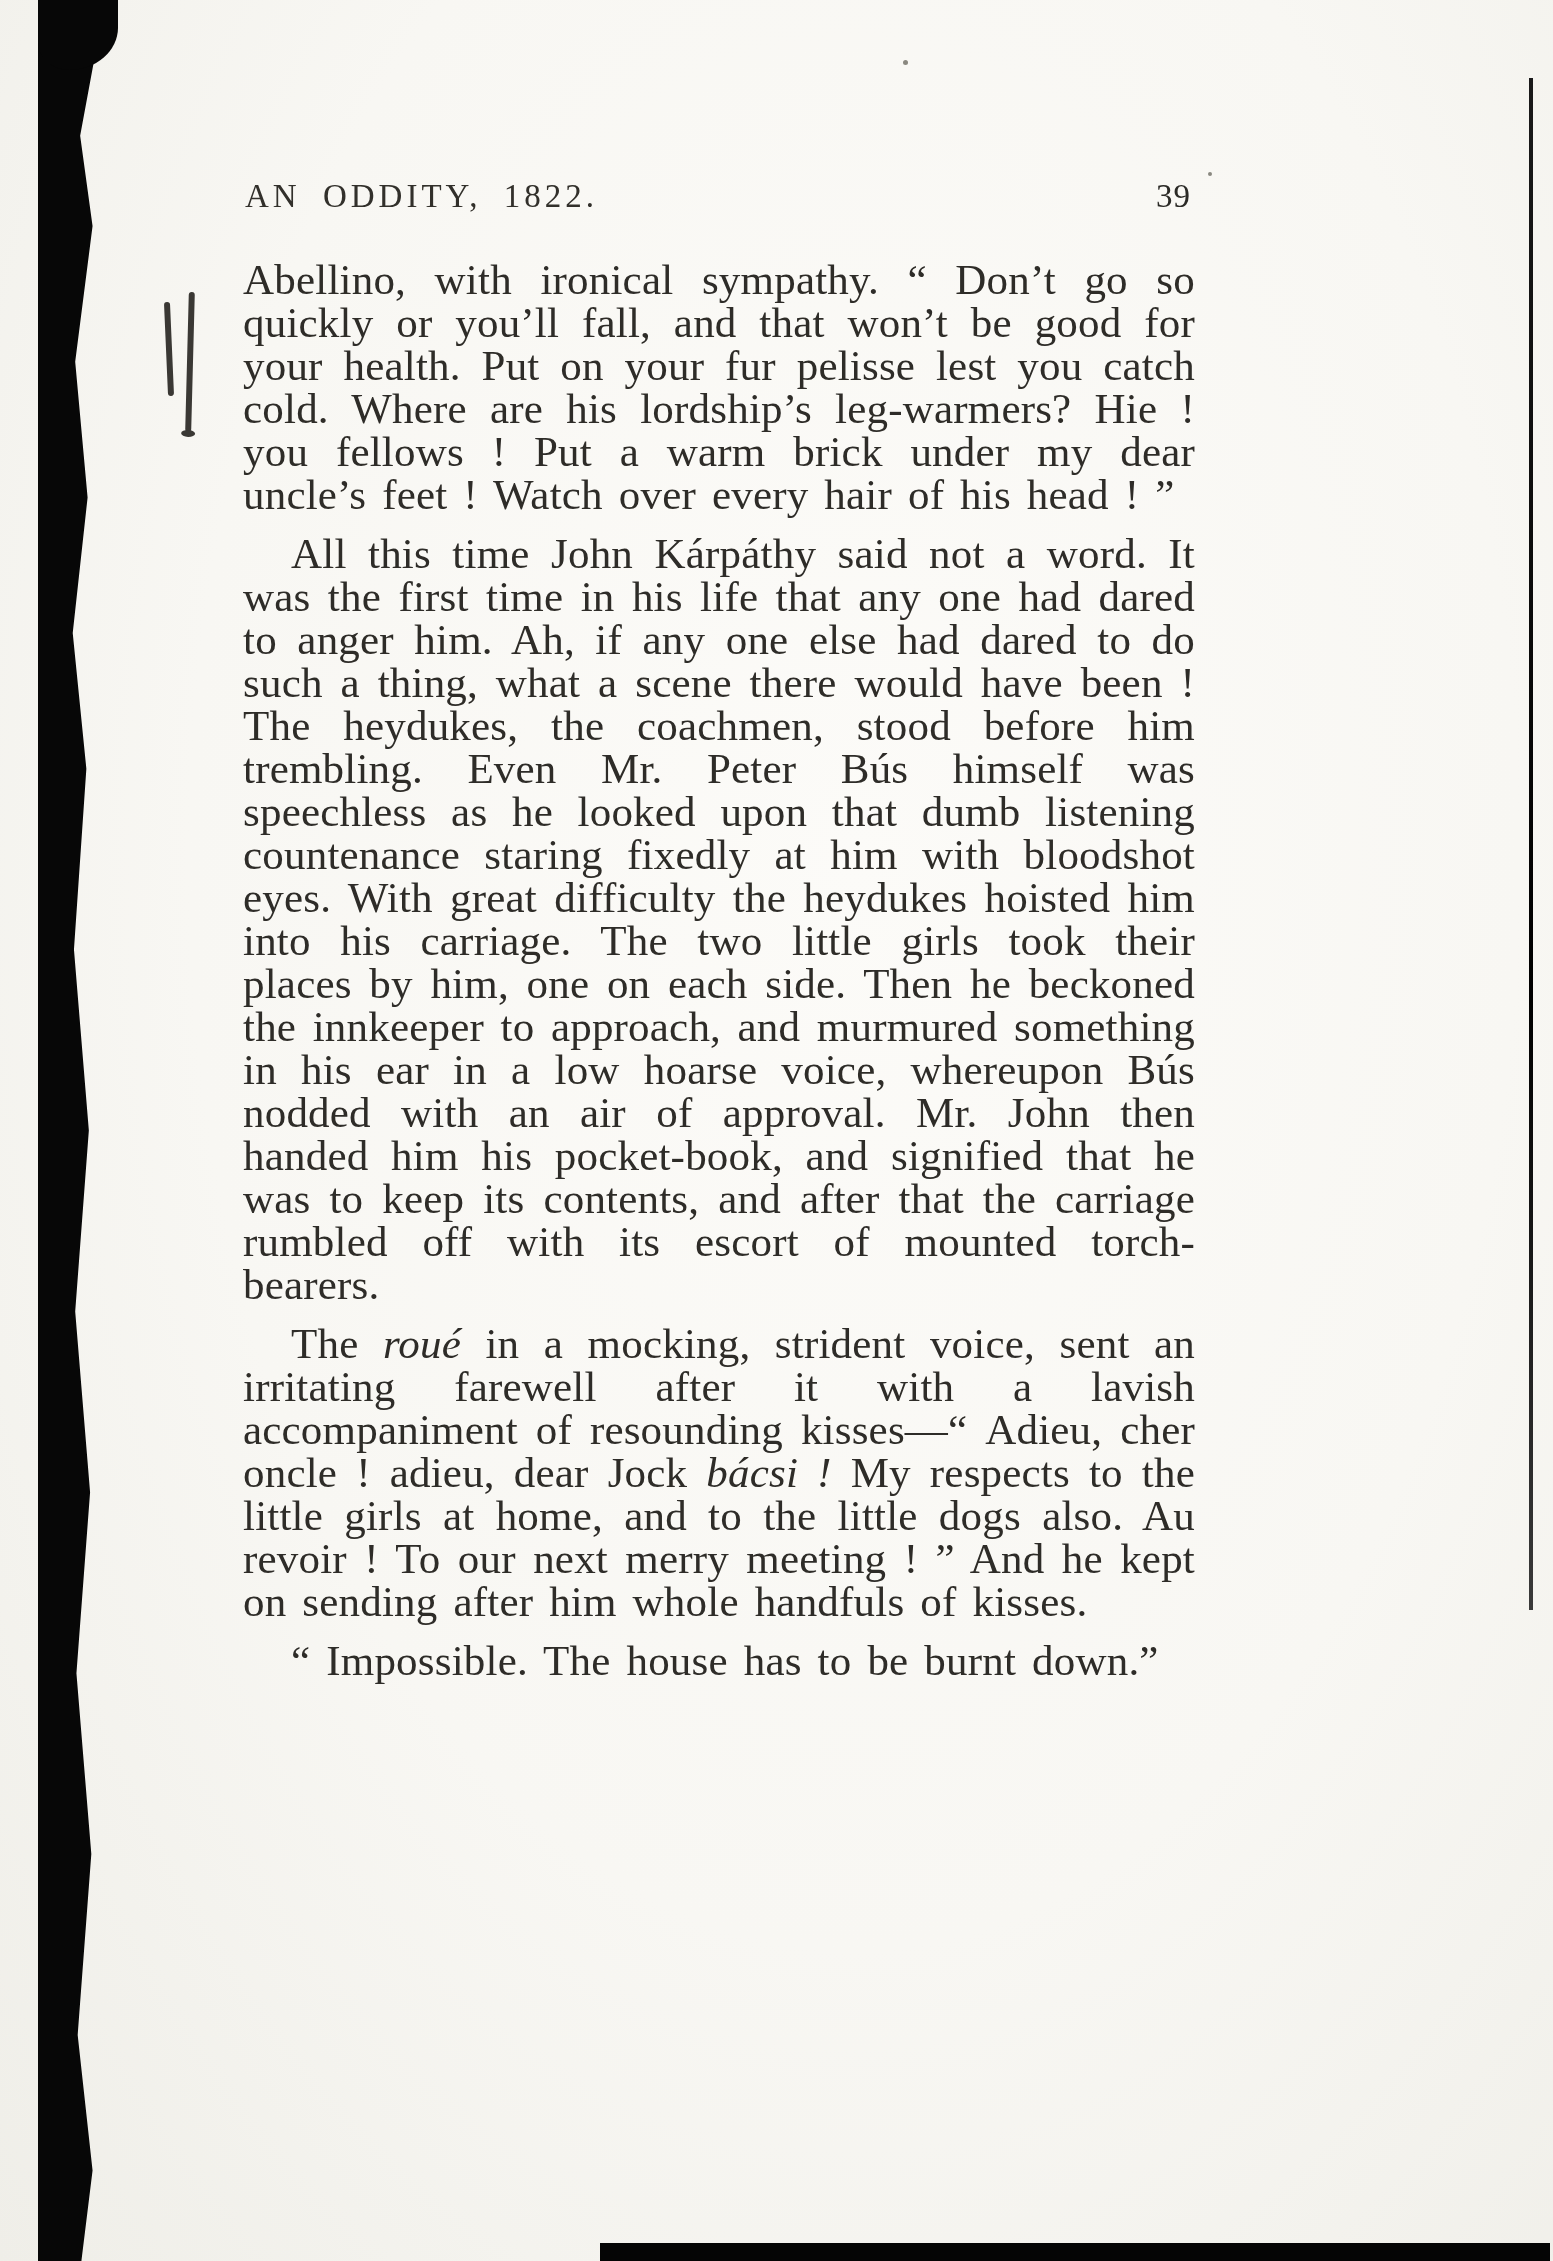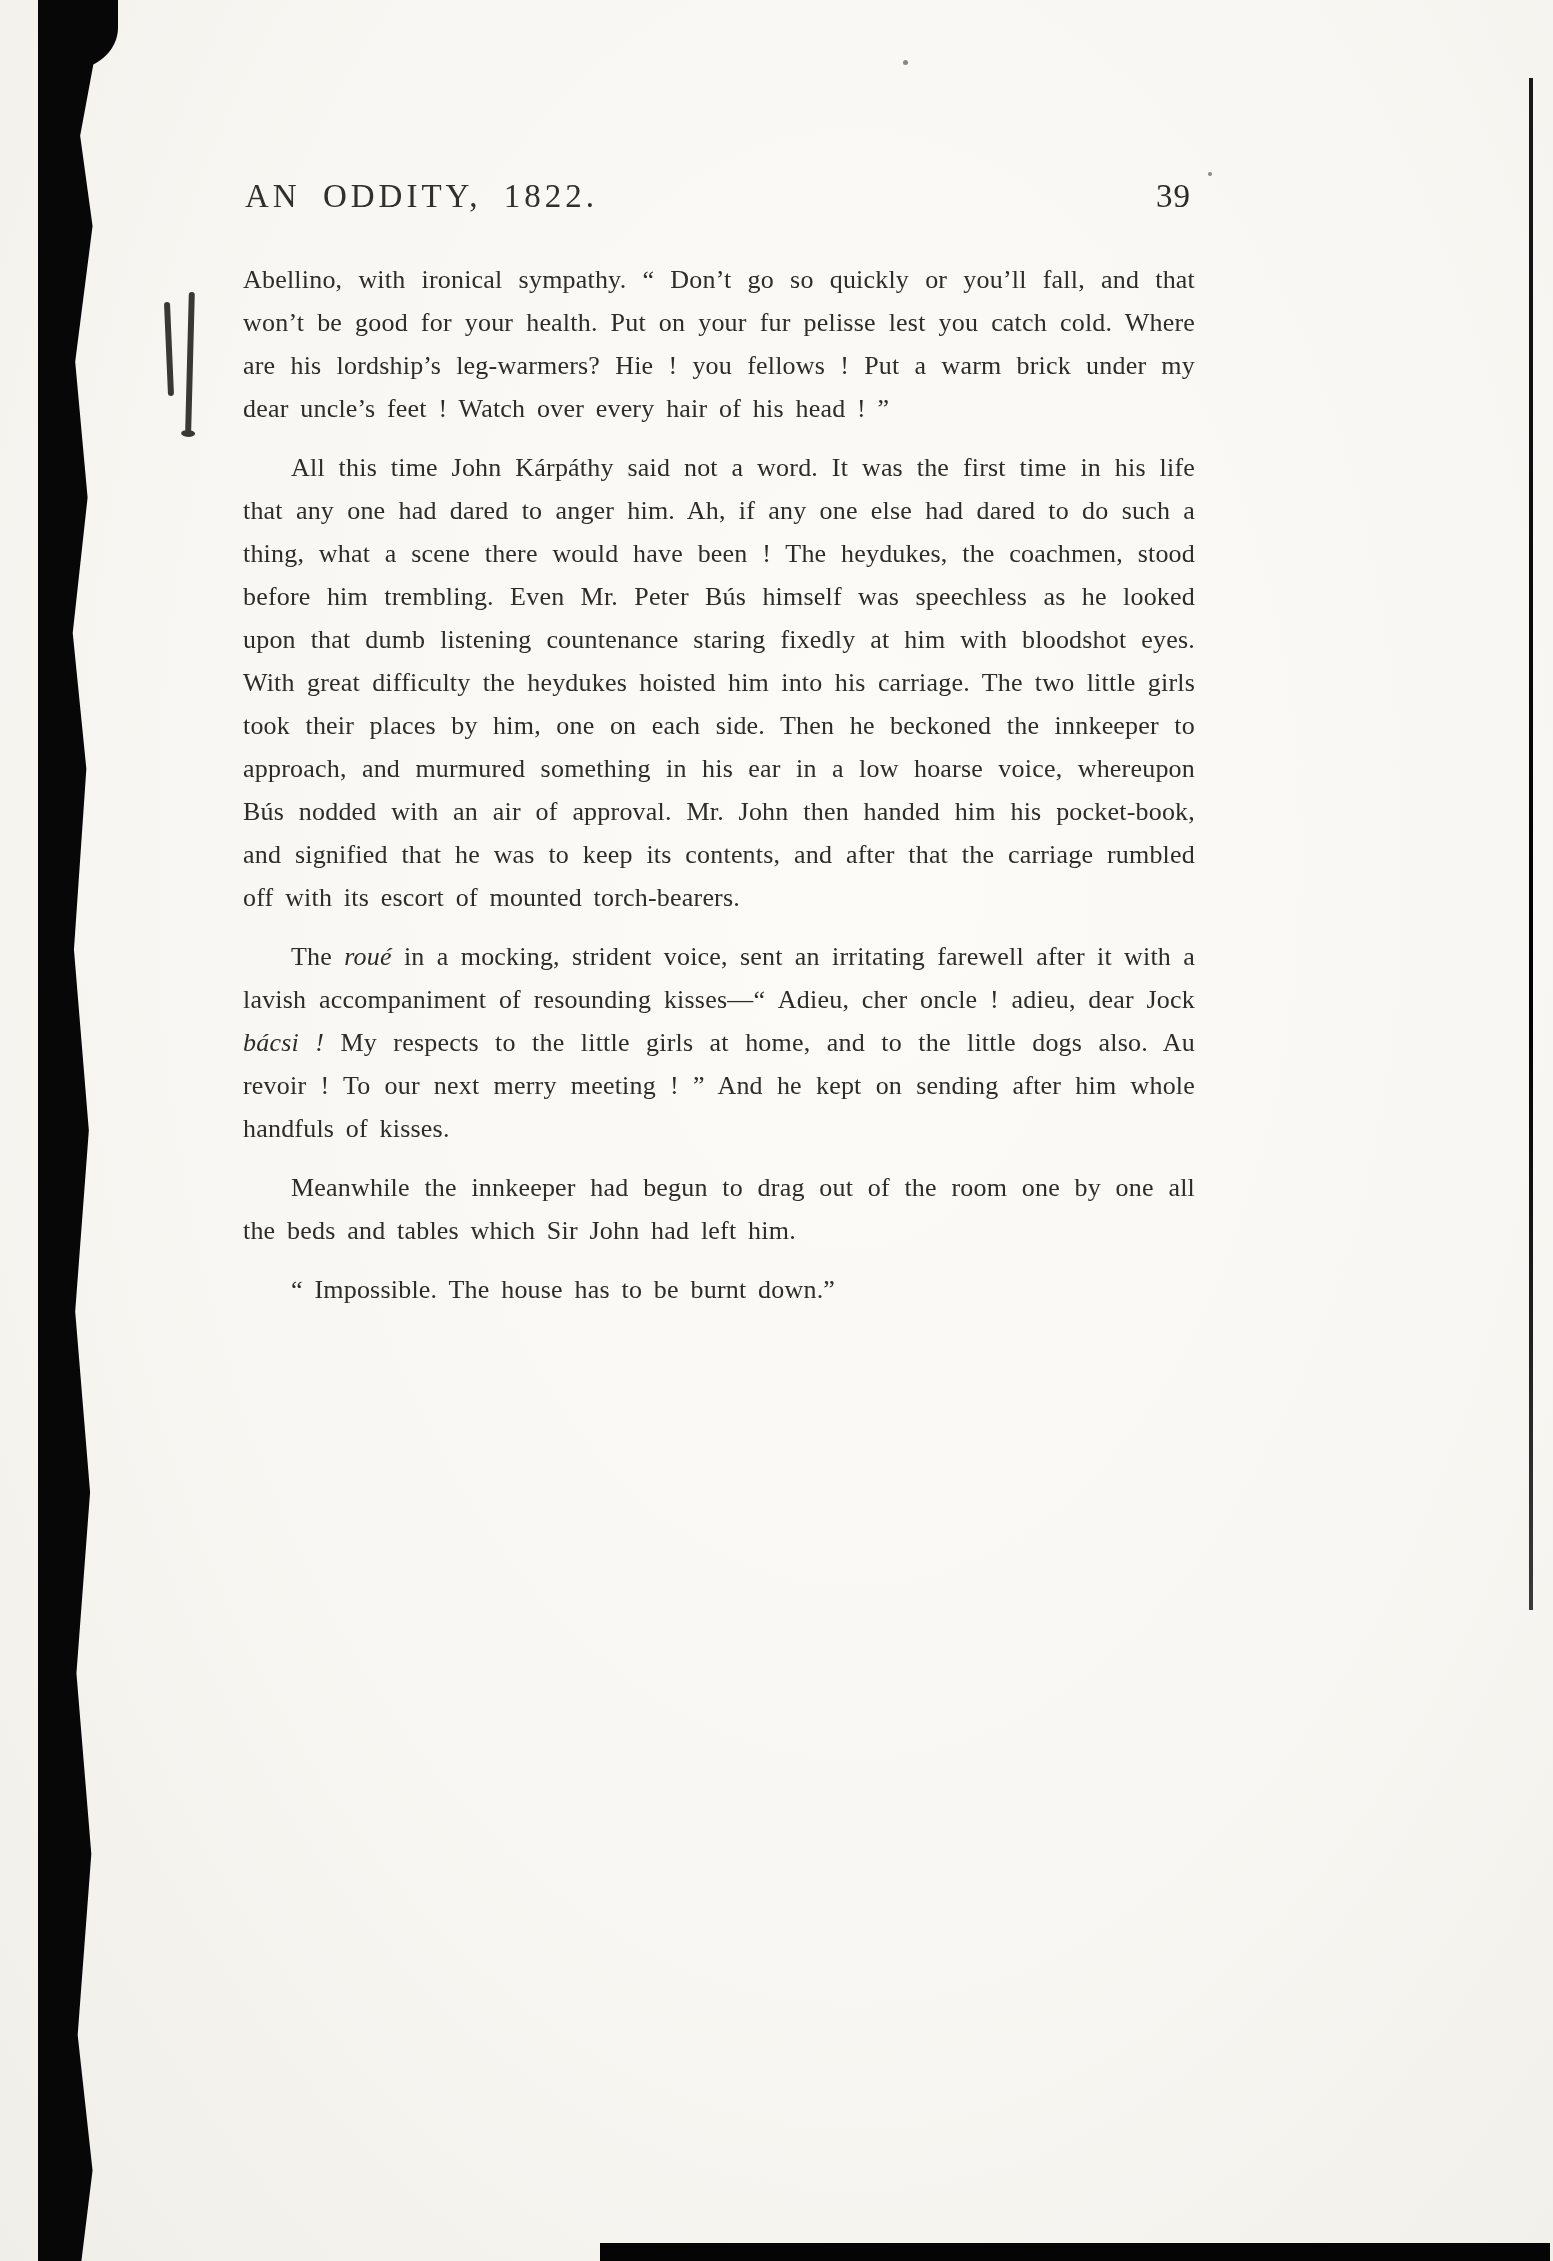--- a/index.html
+++ b/index.html
@@ -54,21 +54,21 @@
     text-align: left; font-size: 33px; letter-spacing: 4px; word-spacing: 10px;
     color: #32302b;
   }
   .page-number {
     position: absolute; right: 4px; top: 0;
     font-size: 33px; letter-spacing: 1px; color: #2b2a26;
   }
 
   .body-text {
     position: absolute; left: 243px; top: 258px; width: 952px;
-    text-align: justify; font-size: 26px; line-height: 43px;
+    text-align: justify; font-size: 43px; line-height: 43px;
     word-spacing: 5px; letter-spacing: 0.2px; color: #2e2c28;
   }
   .para { margin: 0; text-indent: 0; }
   .para.indent { text-indent: 48px; margin-top: 16px; }
   .ital { font-style: italic; }
 </style>
 </head>
 <body>
 
 <div class="page-surface">
@@ -86,17 +86,16 @@
 
   <div class="header-row">
     <span class="running-title">AN ODDITY, 1822.</span>
     <span class="page-number">39</span>
   </div>
 
   <div class="body-text">
       <p class="para"><span>Abellino, with ironical sympathy. “&nbsp;Don’t go so quickly or you’ll fall, and that won’t be good for your health. Put on your fur pelisse lest you catch cold. Where are his lordship’s leg-warmers? Hie&nbsp;! you fellows&nbsp;! Put a warm brick under my dear uncle’s feet&nbsp;! Watch over every hair of his head&nbsp;!&nbsp;”</span></p>
       <p class="para indent"><span>All this time John Kárpáthy said not a word. It was the first time in his life that any one had dared to anger him. Ah, if any one else had dared to do such a thing, what a scene there would have been&nbsp;! The heydukes, the coachmen, stood before him trembling. Even Mr. Peter Bús himself was speechless as he looked upon that dumb listening countenance staring fixedly at him with bloodshot eyes. With great difficulty the heydukes hoisted him into his carriage. The two little girls took their places by him, one on each side. Then he beckoned the innkeeper to approach, and murmured something in his ear in a low hoarse voice, whereupon Bús nodded with an air of approval. Mr. John then handed him his pocket-book, and signified that he was to keep its contents, and after that the carriage rumbled off with its escort of mounted torch-bearers.</span></p>
       <p class="para indent"><span>The </span><span class="ital">roué</span><span> in a mocking, strident voice, sent an irritating farewell after it with a lavish accompaniment of resounding kisses—“&nbsp;Adieu, cher oncle&nbsp;! adieu, dear Jock </span><span class="ital">bácsi&nbsp;!</span><span> My respects to the little girls at home, and to the little dogs also. Au revoir&nbsp;! To our next merry meeting&nbsp;!&nbsp;” And he kept on sending after him whole handfuls of kisses.</span></p>
-      <p class="para indent"><span>Meanwhile the innkeeper had begun to drag out of the room one by one all the beds and tables which Sir John had left him.</span></p>
       <p class="para indent"><span>“&nbsp;Impossible. The house has to be burnt down.”</span></p>
     </div>
 
 </div>
 
 </body></html>

